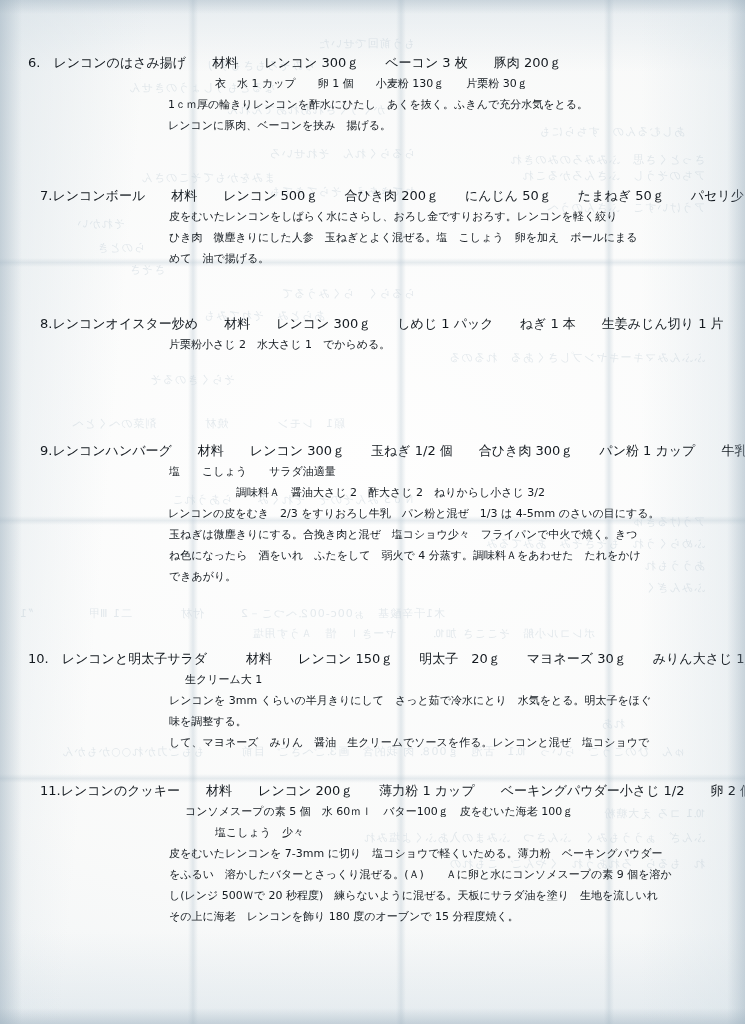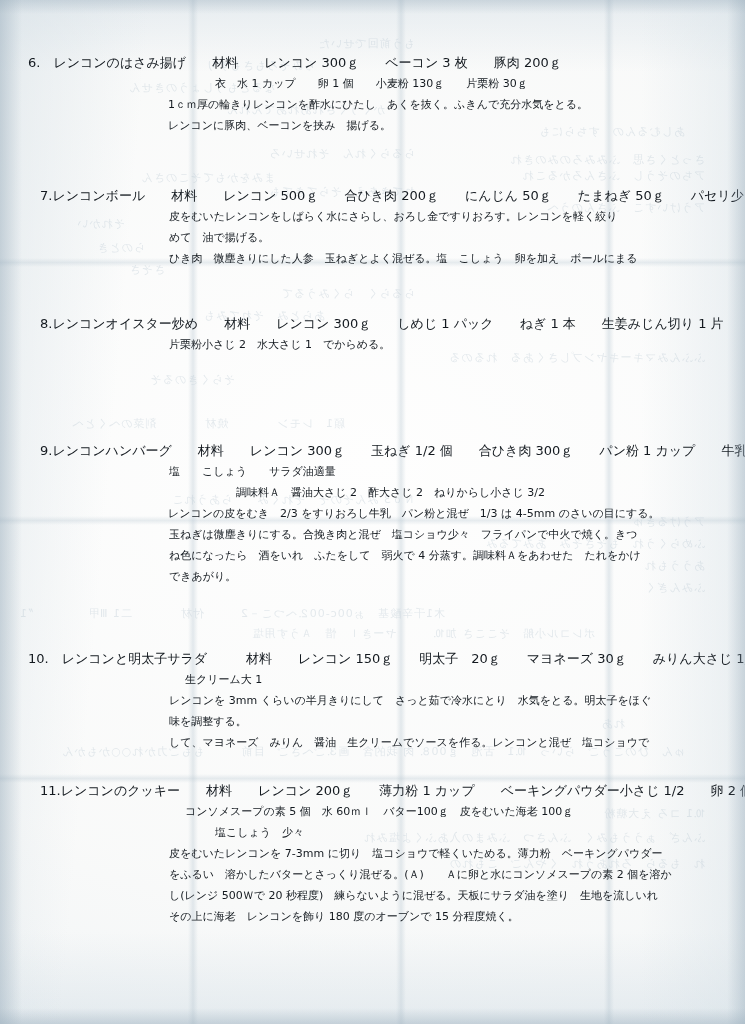--- a/index.html
+++ b/index.html
@@ -165,22 +165,22 @@
   <div id="content">
       <div class="recipe" style="top: 52px;">
         <div class="line ind-0 ln-head">6.　レンコンのはさみ揚げ　　材料　　レンコン 300ｇ　　ベーコン 3 枚　　豚肉 200ｇ</div>
         <div class="line ind-7">衣　水 1 カップ　　卵 1 個　　小麦粉 130ｇ　　片栗粉 30ｇ</div>
         <div class="line ind-5">1ｃｍ厚の輪きりレンコンを酢水にひたし　あくを抜く。ふきんで充分水気をとる。</div>
         <div class="line ind-5">レンコンに豚肉、ベーコンを挟み　揚げる。</div>
       </div>
       <div class="recipe" style="top: 185px;">
         <div class="line ind-1 ln-head">7.レンコンボール　　材料　　レンコン 500ｇ　　合ひき肉 200ｇ　　にんじん 50ｇ　　たまねぎ 50ｇ　　パセリ少々</div>
         <div class="line ind-4">皮をむいたレンコンをしばらく水にさらし、おろし金ですりおろす。レンコンを軽く絞り</div>
+        <div class="line ind-4">ひき肉　微塵きりにした人参　玉ねぎとよく混ぜる。塩　こしょう　卵を加え　ボールにまる</div>
         <div class="line ind-4">めて　油で揚げる。</div>
-        <div class="line ind-4">ひき肉　微塵きりにした人参　玉ねぎとよく混ぜる。塩　こしょう　卵を加え　ボールにまる</div>
       </div>
       <div class="recipe" style="top: 313px;">
         <div class="line ind-1 ln-head">8.レンコンオイスター炒め　　材料　　レンコン 300ｇ　　しめじ 1 パック　　ねぎ 1 本　　生姜みじん切り 1 片</div>
         <div class="line ind-4">片栗粉小さじ 2　水大さじ 1　でからめる。</div>
       </div>
       <div class="recipe" style="top: 440px;">
         <div class="line ind-1 ln-head">9.レンコンハンバーグ　　材料　　レンコン 300ｇ　　玉ねぎ 1/2 個　　合ひき肉 300ｇ　　パン粉 1 カップ　　牛乳大さじ 1</div>
         <div class="line ind-4">塩　　こしょう　　サラダ油適量</div>
         <div class="line ind-8">調味料Ａ　醤油大さじ 2　酢大さじ 2　ねりからし小さじ 3/2</div>
         <div class="line ind-5">レンコンの皮をむき　2/3 をすりおろし牛乳　パン粉と混ぜ　1/3 は 4-5mm のさいの目にする。</div>
@@ -193,21 +193,21 @@
         <div class="line ind-6">生クリーム大 1</div>
         <div class="line ind-4">レンコンを 3mm くらいの半月きりにして　さっと茹で冷水にとり　水気をとる。明太子をほぐ</div>
         <div class="line ind-4">味を調整する。</div>
         <div class="line ind-4">して、マヨネーズ　みりん　醤油　生クリームでソースを作る。レンコンと混ぜ　塩コショウで</div>
       </div>
       <div class="recipe" style="top: 780px;">
         <div class="line ind-1 ln-head">11.レンコンのクッキー　　材料　　レンコン 200ｇ　　薄力粉 1 カップ　　ベーキングパウダー小さじ 1/2　　卵 2 個</div>
         <div class="line ind-6">コンソメスープの素 5 個　水 60ｍｌ　バター100ｇ　皮をむいた海老 100ｇ</div>
         <div class="line ind-7">塩こしょう　少々</div>
         <div class="line ind-4">皮をむいたレンコンを 7-3mm に切り　塩コショウで軽くいためる。薄力粉　ベーキングパウダー</div>
-        <div class="line ind-4">をふるい　溶かしたバターとさっくり混ぜる。(Ａ)　　Ａに卵と水にコンソメスープの素 2 個を溶か</div>
+        <div class="line ind-4">をふるい　溶かしたバターとさっくり混ぜる。(Ａ)　　Ａに卵と水にコンソメスープの素 9 個を溶か</div>
         <div class="line ind-4">し(レンジ 500Ｗで 20 秒程度)　練らないように混ぜる。天板にサラダ油を塗り　生地を流しいれ</div>
         <div class="line ind-4">その上に海老　レンコンを飾り 180 度のオーブンで 15 分程度焼く。</div>
       </div>
     </div>
 
   <div class="edge-shadow-l"></div>
   <div class="edge-shadow-r"></div>
   <div class="edge-shadow-t"></div>
   <div class="edge-shadow-b"></div>
 

